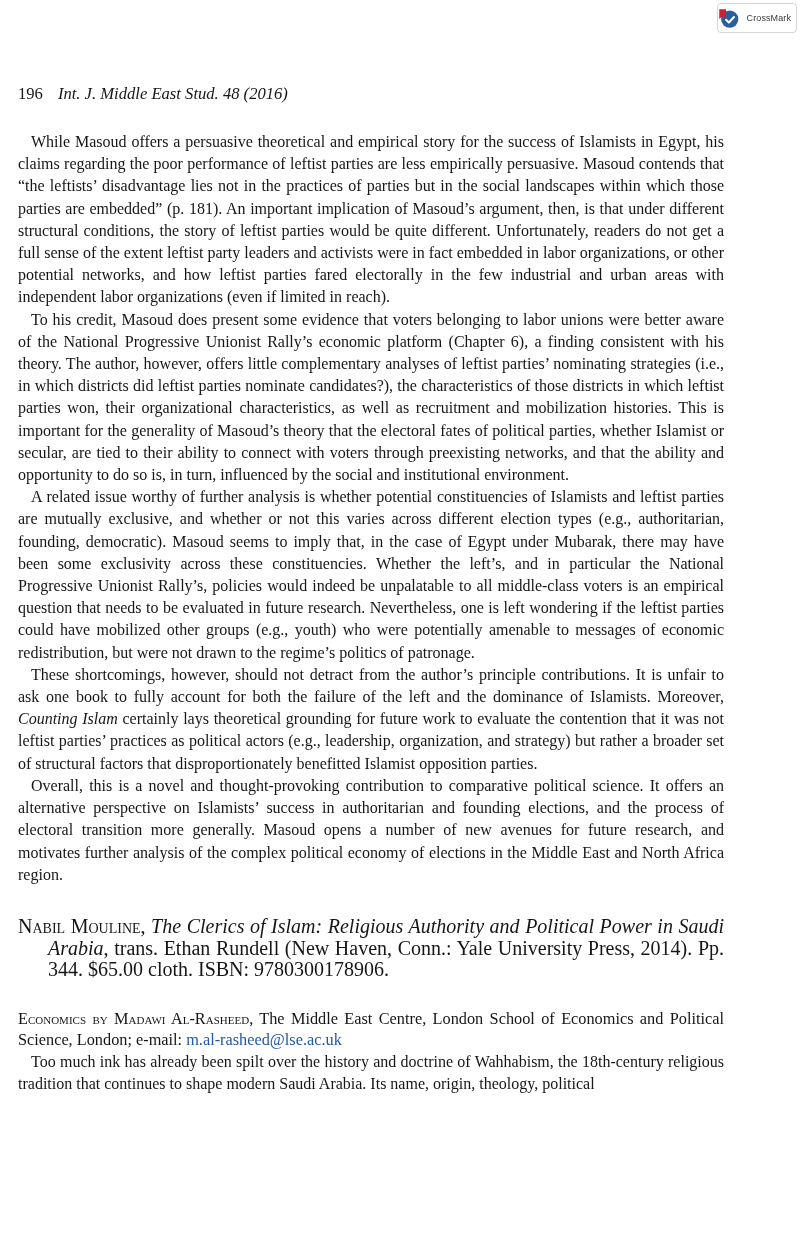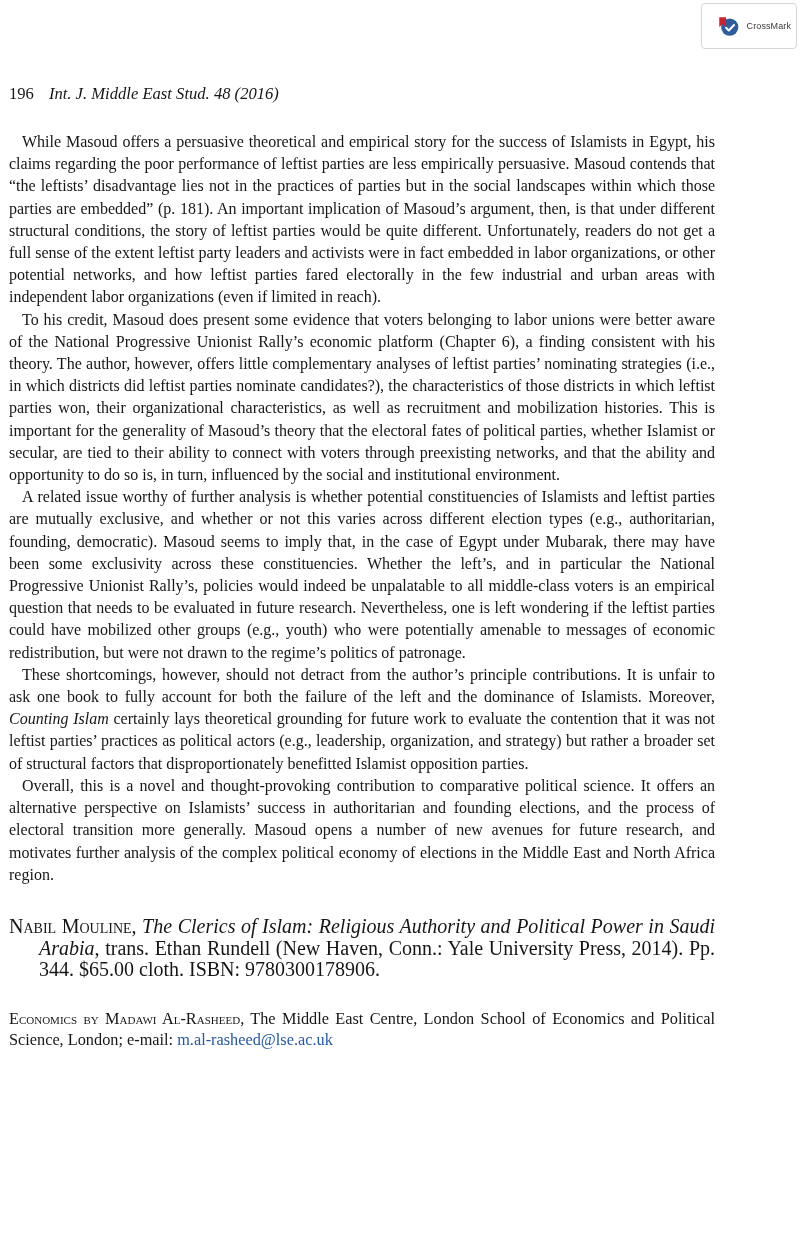--- a/index.html
+++ b/index.html
@@ -13,21 +13,21 @@
     }
     .page {
       position: relative;
       width: 800px;
       height: 1242px;
       overflow: hidden;
       background: #ffffff;
     }
     .content {
       width: 706px;
-      margin-left: 9px;
+      margin-left: 18px;
     }
     .running-head {
       margin-top: 84px;
       font-size: 16.6px;
       line-height: 20px;
       white-space: nowrap;
     }
     .pgnum { margin-right: 15px; }
     .jtitle { font-style: italic; }
     .body-copy { margin-top: 27px; }
@@ -66,25 +66,25 @@
     .link {
       color: #2257a5;
       text-decoration: none;
       cursor: pointer;
       font-family: Liberation Serif, serif;
     }
     .crossmark-badge {
       position: absolute;
       top: 3px;
       right: 3px;
-      height: 46px;
+      height: 30px;
       display: flex;
       align-items: center;
       gap: 8px;
-      padding: 0 5px 0 16px;
+      padding: 0 5px 0 0;
       border: 1px solid #d6d6d6;
       border-radius: 4px;
       background: #ffffff;
       cursor: pointer;
     }
     .cm-icon {
       display: inline-flex;
       width: 21px;
       height: 21px;
     }
@@ -124,15 +124,16 @@
       <p class="para">A related issue worthy of further analysis is whether potential constituencies of Islamists and leftist parties are mutually exclusive, and whether or not this varies across different election types (e.g., authoritarian, founding, democratic). Masoud seems to imply that, in the case of Egypt under Mubarak, there may have been some exclusivity across these constituencies. Whether the left’s, and in particular the National Progressive Unionist Rally’s, policies would indeed be unpalatable to all middle-class voters is an empirical question that needs to be evaluated in future research. Nevertheless, one is left wondering if the leftist parties could have mobilized other groups (e.g., youth) who were potentially amenable to messages of economic redistribution, but were not drawn to the regime’s politics of patronage.</p>
       <p class="para"><span>These shortcomings, however, should not detract from the author’s principle contributions. It is unfair to ask one book to fully account for both the failure of the left and the dominance of Islamists. Moreover, </span><span class="it">Counting Islam</span><span> certainly lays theoretical grounding for future work to evaluate the contention that it was not leftist parties’ practices as political actors (e.g., leadership, organization, and strategy) but rather a broader set of structural factors that disproportionately benefitted Islamist opposition parties.</span></p>
       <p class="para">Overall, this is a novel and thought-provoking contribution to comparative political science. It offers an alternative perspective on Islamists’ success in authoritarian and founding elections, and the process of electoral transition more generally. Masoud opens a number of new avenues for future research, and motivates further analysis of the complex political economy of elections in the Middle East and North Africa region.</p>
     </div>
 
     <p class="citation"><span class="sc">Nabil Mouline</span><span>, </span><span class="it">The Clerics of Islam: Religious Authority and Political Power in Saudi Arabia</span><span>, trans. Ethan Rundell (New Haven, Conn.: Yale University Press, 2014). Pp. 344. $65.00 cloth. ISBN: 9780300178906.</span></p>
 
     <p class="reviewer"><span class="sc">Economics by Madawi Al-Rasheed</span><span>, The Middle East Centre, London School of Economics and Political Science, London; e-mail: </span><a class="link">m.al-rasheed@lse.ac.uk</a></p>
 
 
+    <p class="para review2">Too much ink has already been spilt over the history and doctrine of Wahhabism, the 18th-century religious tradition that continues to shape modern Saudi Arabia. Its name, origin, theology, political</p>
 
   </div>
 </div>
 
 </body></html>

